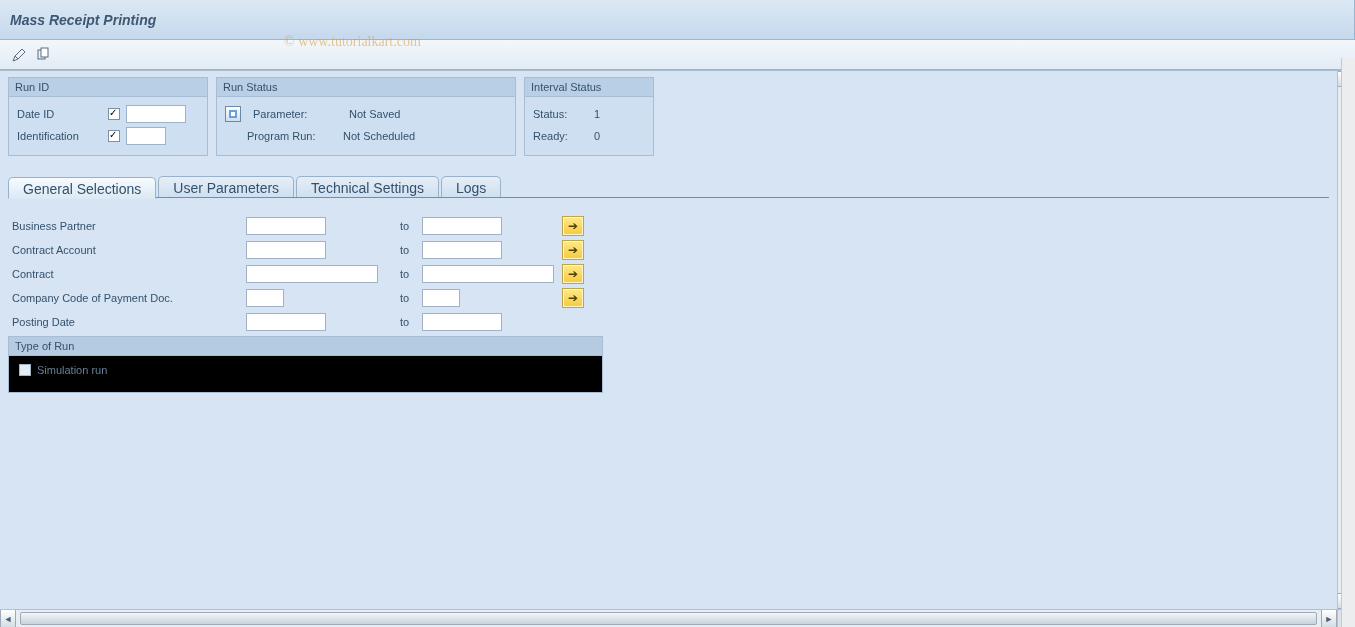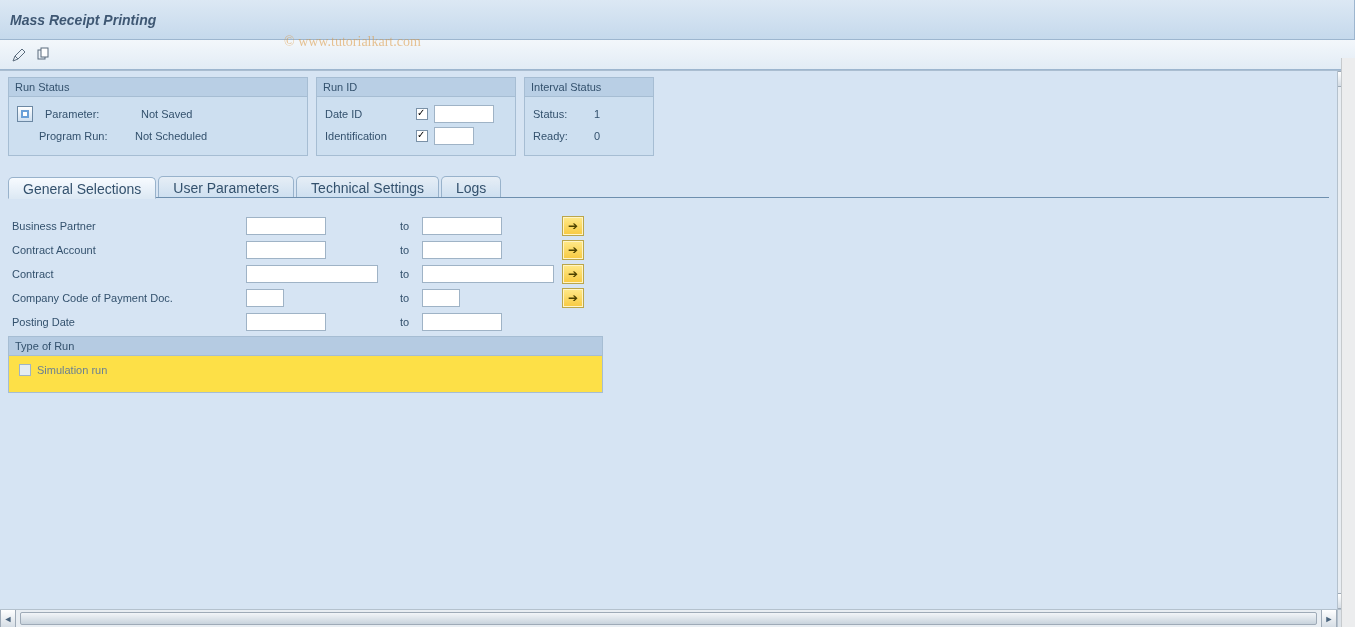--- a/index.html
+++ b/index.html
@@ -152,21 +152,21 @@
     color:#4d4200;
     font-size:12px;
     cursor:pointer;
     box-shadow:inset 0 0 0 1px #fff4c6;
   }
 
   .subgroup {
     margin-top:2px;
     width:595px;
     border:1px solid #a6bdd3;
-    background:#fde047;
+    background:#000000;
   }
   .subgroup .sg-title{
     background:#b5cbe2;
     padding:3px 6px;
     color:#33516d;
     border-bottom:1px solid #a6bdd3;
   }
   .subgroup .sg-body{
     padding:8px 10px 16px 10px;
     display:flex; align-items:flex-start; gap:6px;
@@ -258,52 +258,52 @@
     </div>
   </div>
 
   <div class="watermark">© www.tutorialkart.com</div>
 
   <div class="work-outer">
     <div class="content">
 
       <div class="group-row">
 
+        <div class="groupbox" style="width:200px;">
+          <div class="gb-title">Run ID</div>
+          <div class="gb-body">
+            <div class="field-row">
+              <span class="lbl">Date ID</span>
+              <span class="checkbox-look"></span>
+              <input class="input-s" style="width: 60px;">
+            </div>
+            <div class="field-row">
+              <span class="lbl">Identification</span>
+              <span class="checkbox-look"></span>
+              <input class="input-s" style="width: 40px;">
+            </div>
+          </div>
+        </div>
+
         <div class="groupbox" style="width:300px;">
           <div class="gb-title">Run Status</div>
           <div class="gb-body">
             <div class="field-row">
               <span class="param-icon">
                 <svg width="10" height="10" viewBox="0 0 10 10">
                     <rect x="1" y="1" width="8" height="8" fill="#6aa0d8"></rect>
                     <rect x="3" y="3" width="4" height="4" fill="#fff"></rect>
                   </svg>
               </span>
               <span class="lbl-col">Parameter:</span>
               <span class="val-col">Not Saved</span>
             </div>
             <div class="field-row" style="padding-left:22px;">
               <span class="lbl-col">Program Run:</span>
               <span class="val-col">Not Scheduled</span>
-            </div>
-          </div>
-        </div>
-
-        <div class="groupbox" style="width:200px;">
-          <div class="gb-title">Run ID</div>
-          <div class="gb-body">
-            <div class="field-row">
-              <span class="lbl">Date ID</span>
-              <span class="checkbox-look"></span>
-              <input class="input-s" style="width: 60px;">
-            </div>
-            <div class="field-row">
-              <span class="lbl">Identification</span>
-              <span class="checkbox-look"></span>
-              <input class="input-s" style="width: 40px;">
             </div>
           </div>
         </div>
 
         <div class="groupbox" style="width:130px;">
           <div class="gb-title">Interval Status</div>
           <div class="gb-body">
             <div class="field-row">
               <span style="width:55px;color:#33516d;">Status:</span>
               <span style="color:#33516d;">1</span>

